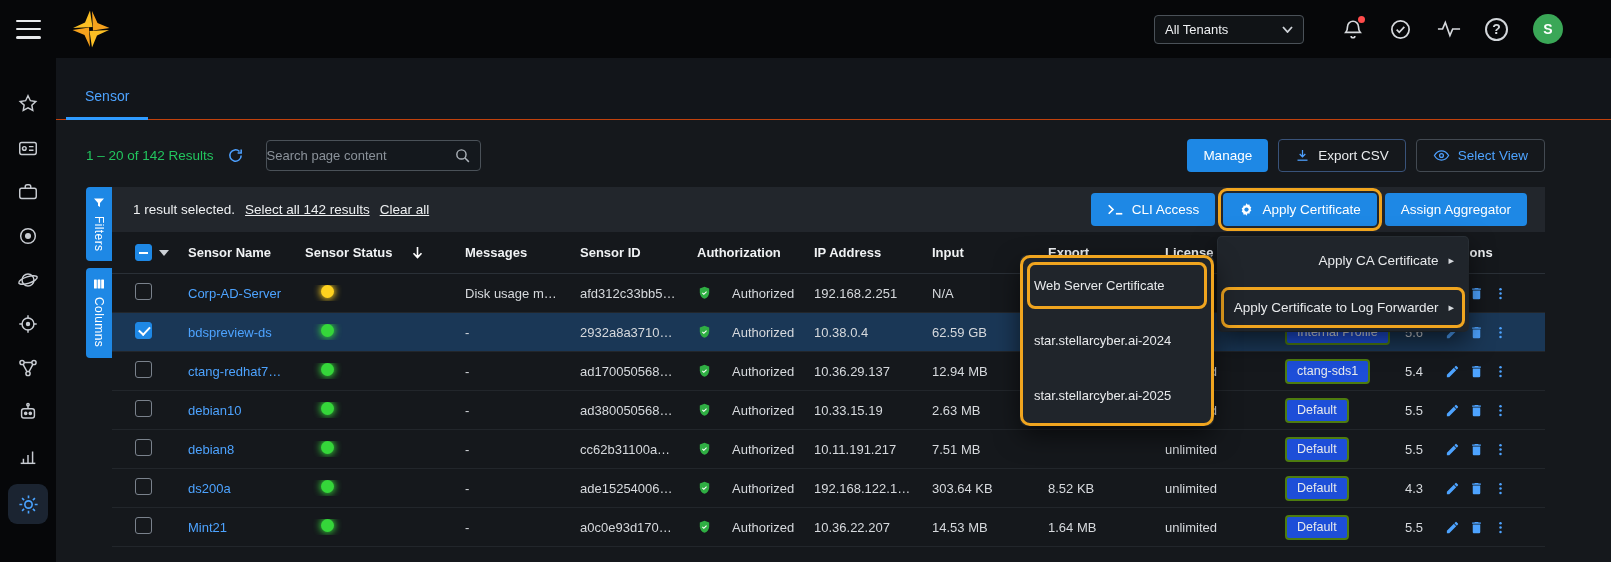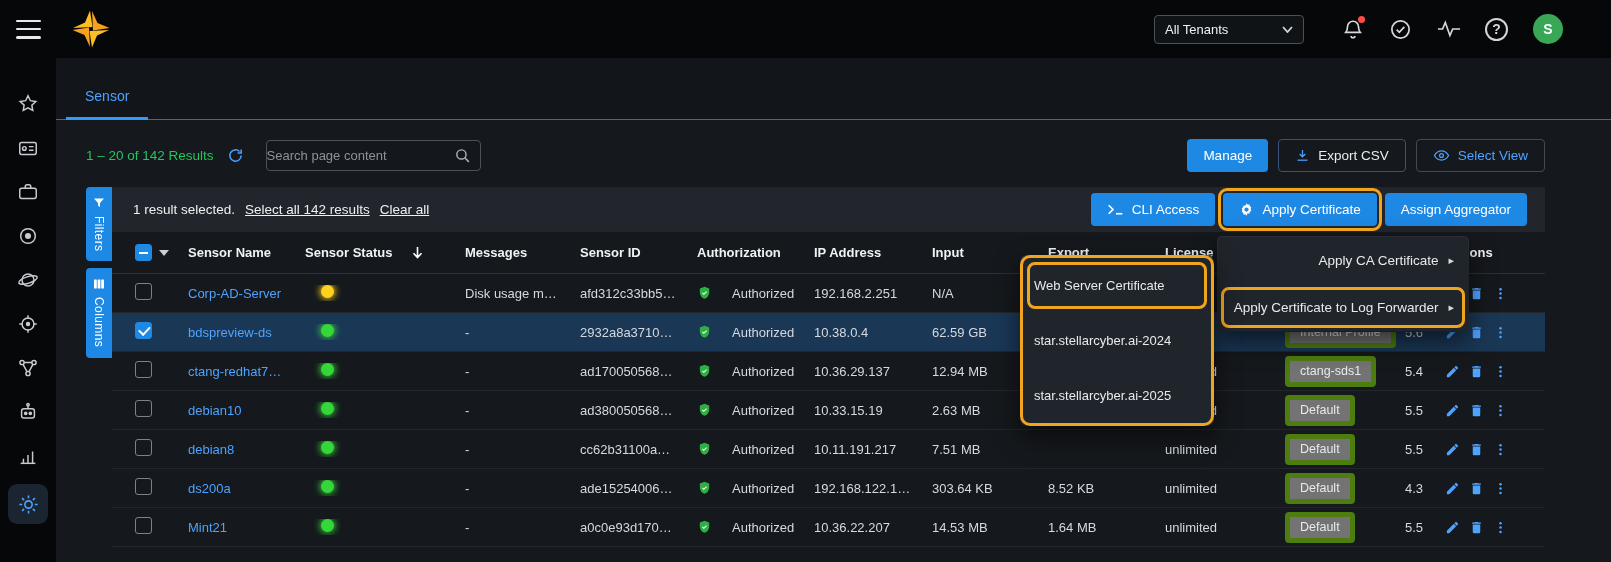--- a/index.html
+++ b/index.html
@@ -80,21 +80,21 @@
   .th{font-size:13px;white-space:nowrap;overflow:hidden;cursor:pointer}
   .th-cb{display:flex;align-items:center;gap:7px;padding-left:23px;cursor:pointer}
   .th-status{display:flex;align-items:center;gap:20px}
   .tr{height:39px;border-bottom:1px solid #22262b;font-size:13px;color:#d6d9dd;cursor:default}
   .tr.selected{background:rgba(38,118,200,.34)}
   .td{white-space:nowrap;overflow:hidden}
   .td-cb{padding-left:23px}
   .name{color:#4da3ff;text-decoration:none;cursor:pointer}
   .dot{display:inline-block;width:13px;height:13px;border-radius:50%;margin-left:16px}
   .auth{display:flex;align-items:center;gap:20px}
-  .pill{display:inline-block;background:#737373;border:5px solid #4d7c0f;border-radius:4px;
+  .pill{display:inline-block;background:#1d4ed8;border:2px solid #4d7c0f;border-radius:4px;
     padding:3.5px 10px;font-size:12.5px;color:#e8eaec}
   .actions{display:flex;gap:9px;padding-left:8px}
   .act{cursor:pointer;display:flex;background:none;border:none;padding:0}
 
   
   .cb{display:inline-block;width:17px;height:17px;border:1.5px solid #7a828c;border-radius:3px;
     background:transparent;position:relative;cursor:pointer}
   .cb.checked{background:#1e88e5;border-color:#1e88e5}
   .cb.checked::after{content:"";position:absolute;left:5px;top:1px;width:4.5px;height:9px;
     border:solid #fff;border-width:0 2px 2px 0;transform:rotate(43deg)}

